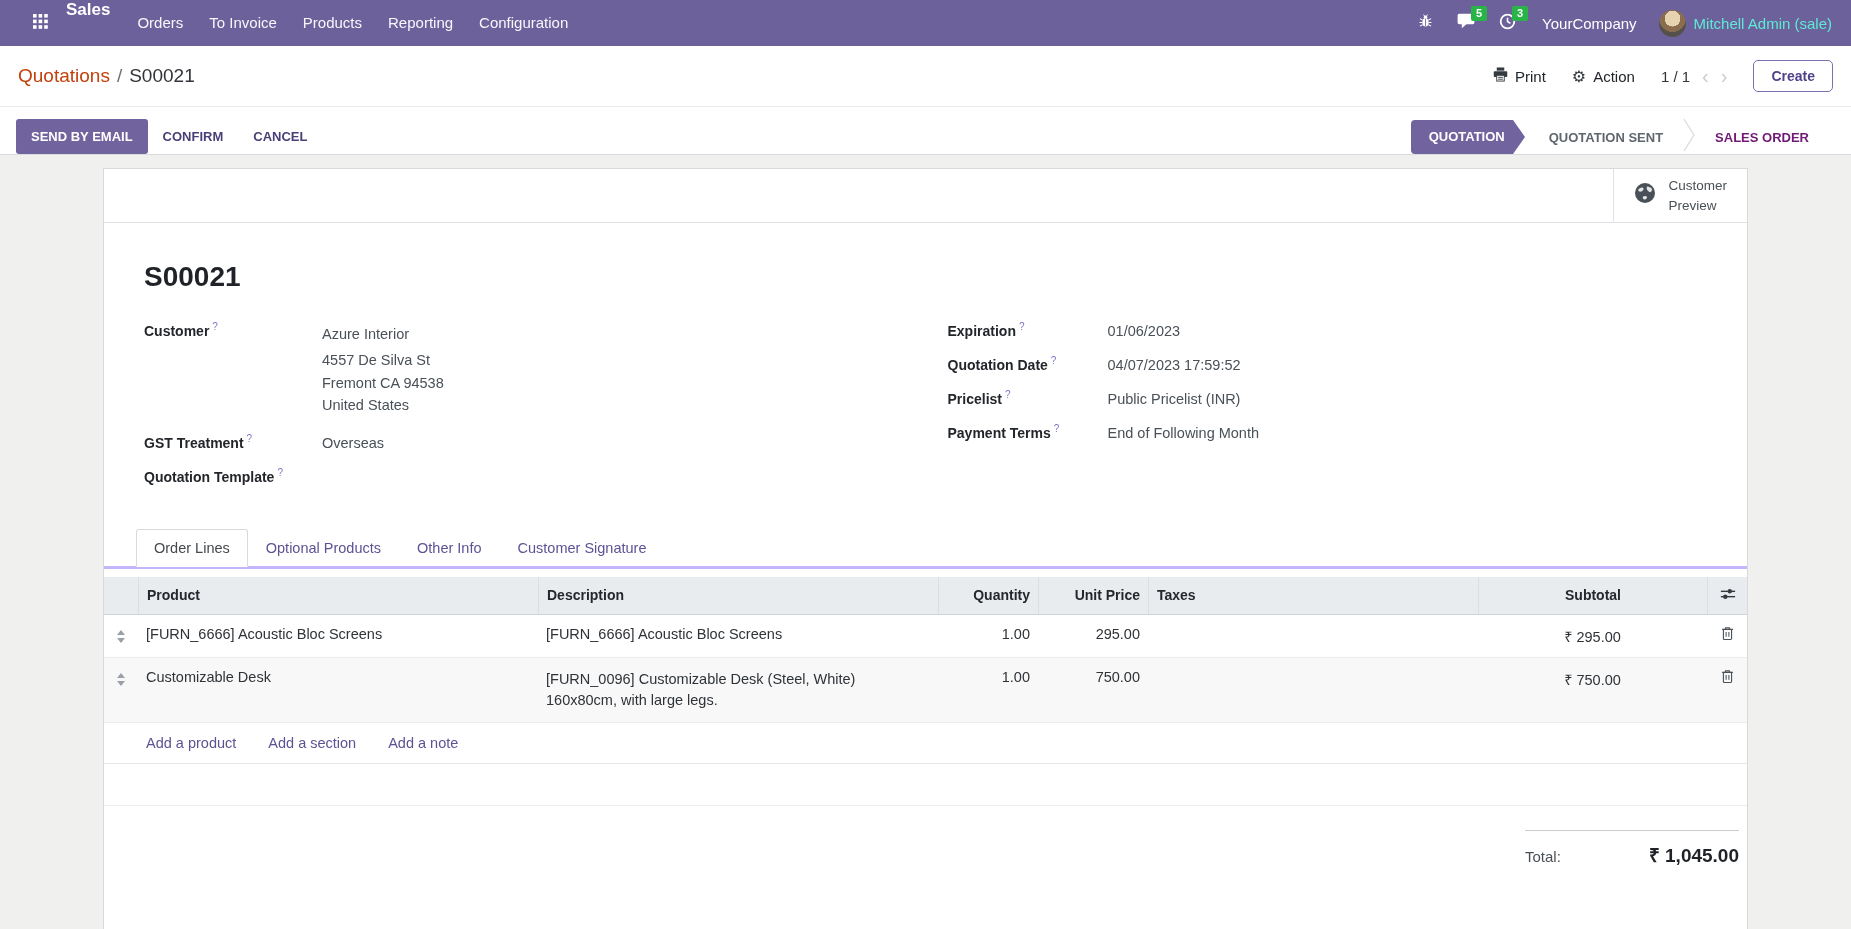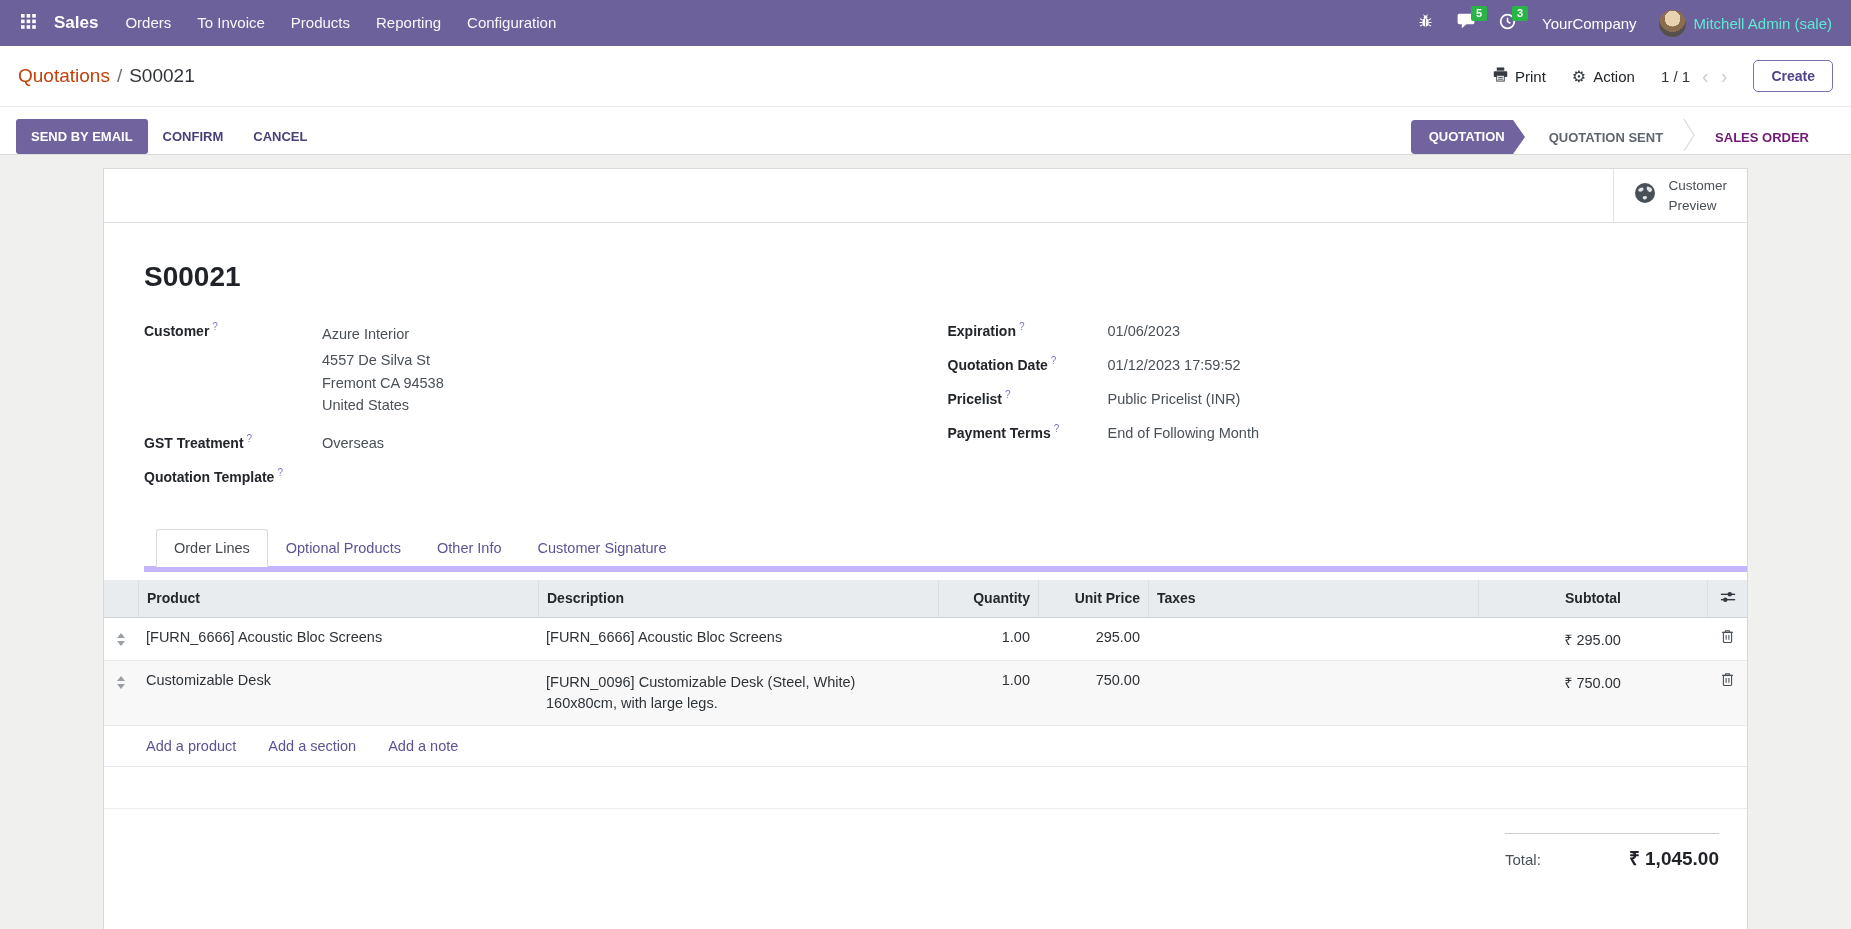--- a/index.html
+++ b/index.html
@@ -1,20 +1,20 @@
 <!DOCTYPE html>
 <html><head>
 <meta charset="utf-8">
 <style>
   * { box-sizing: border-box; margin: 0; padding: 0; }
   html,body { width:1851px; height:929px; overflow:hidden;
     font-family:"Liberation Sans", sans-serif; background:#fff; }
 
   
-  .navbar { height:46px; background:#6d619c; display:flex; align-items:center; padding:0 15px 0 10px; }
+  .navbar { height:46px; background:#6d619c; display:flex; padding:0 15px 0 22px; }
   .apps-btn { width:36px; height:46px; display:flex; align-items:center; justify-content:center; cursor:pointer; }
   .brand { color:#fff; font-size:17px; font-weight:700; padding:0 14px 0 8px; }
   .nav-item { color:rgba(255,255,255,.95); font-size:15px; line-height:46px; padding:0 13px; cursor:pointer; }
   .nav-right { margin-left:auto; display:flex; align-items:center; }
   .icon-btn { position:relative; padding:0 12px; height:46px; display:flex; align-items:center; cursor:pointer; }
   .badge { position:absolute; top:6px; right:0; background:#28b446; color:#fff; font-size:11px; font-weight:700;
     padding:1px 5px; border-radius:2px; line-height:13px; }
   .company-name { color:#fff; font-size:15px; padding:0 14px; }
   .user-menu { display:flex; align-items:center; gap:8px; padding:0 4px 0 8px; cursor:pointer; }
   .avatar { width:27px; height:27px; border-radius:50%;
@@ -66,21 +66,21 @@
   .group.right { padding-left:22px; }
   .field-row { display:flex; margin-bottom:18px; }
   .field-label { width:178px; flex-shrink:0; font-weight:700; font-size:14px; color:#22262a; }
   .group.right .field-label { width:160px; }
   .help { color:#8376c6; font-size:10px; position:relative; top:-6px; margin-left:3px; font-weight:400; }
   .field-value { font-size:14.5px; color:#495057; }
   .addr-line { line-height:1.55; }
 
   
   .notebook { margin-top:26px; }
-  .tabs { display:flex; padding-left:12px; border-bottom:6px solid #c4b5fd;margin-left:40px; }
+  .tabs { display:flex; padding-left:32px; border-bottom:3px solid #c4b5fd; }
   .tab { padding:10px 17px; font-size:14.5px; color:#5e5294; cursor:pointer; margin-bottom:-1px;
     border:1px solid transparent; }
   .tab.active { background:#fff; color:#45494e; border-color:#d8dbde; border-bottom-color:#fff;
     border-radius:3px 3px 0 0; }
 
   
   .olist { margin-top:8px; }
   .thead { display:flex; background:#e9ecef; border-bottom:1px solid #cfd3d7; font-weight:700;
     font-size:14px; color:#24282c; }
   .thead > div { padding:10px 8px; }
@@ -102,21 +102,21 @@
   .tri-up { width:0; height:0; border-left:4px solid transparent; border-right:4px solid transparent;
     border-bottom:5px solid #9aa0a6; }
   .tri-down { width:0; height:0; border-left:4px solid transparent; border-right:4px solid transparent;
     border-top:5px solid #9aa0a6; }
   .desc-line { display:block; line-height:1.45; }
   .add-row { border-top:1px solid #ececec; border-bottom:1px solid #e4e6e8;
     padding:12px 8px 12px 42px; display:flex; gap:32px; font-size:14.5px; color:#5e5294; }
   .add-link { cursor:pointer; }
   .spacer-row { height:42px; border-bottom:1px solid #ececec; }
 
-  .totals-wrap { display:flex; justify-content:flex-end; padding-right:28px; margin-top:24px; }
+  .totals-wrap { display:flex; justify-content:flex-end; padding-right:8px; margin-top:24px; }
   .totals { width:214px; border-top:1px solid #c9ccd0; padding-top:11px; display:flex;
     justify-content:space-between; align-items:baseline; }
   .total-label { font-size:15px; color:#495057; }
   .total-amount { font-size:19px; font-weight:700; color:#1f2227; }
 </style>
 </head>
 <body>
 
 <nav class="navbar">
   <div class="apps-btn">
@@ -271,21 +271,21 @@
           </div>
         </div>
 
         <div class="group right">
           <div class="field-row">
             <div class="field-label"><span>Expiration</span><span class="help">?</span></div>
             <div class="field-value">01/06/2023</div>
           </div>
           <div class="field-row">
             <div class="field-label"><span>Quotation Date</span><span class="help">?</span></div>
-            <div class="field-value">01/12/2023 17:59:52</div>
+            <div class="field-value">04/07/2023 17:59:52</div>
           </div>
           <div class="field-row">
             <div class="field-label"><span>Pricelist</span><span class="help">?</span></div>
             <div class="field-value">Public Pricelist (INR)</div>
           </div>
           <div class="field-row">
             <div class="field-label"><span>Payment Terms</span><span class="help">?</span></div>
             <div class="field-value">End of Following Month</div>
           </div>
         </div>

